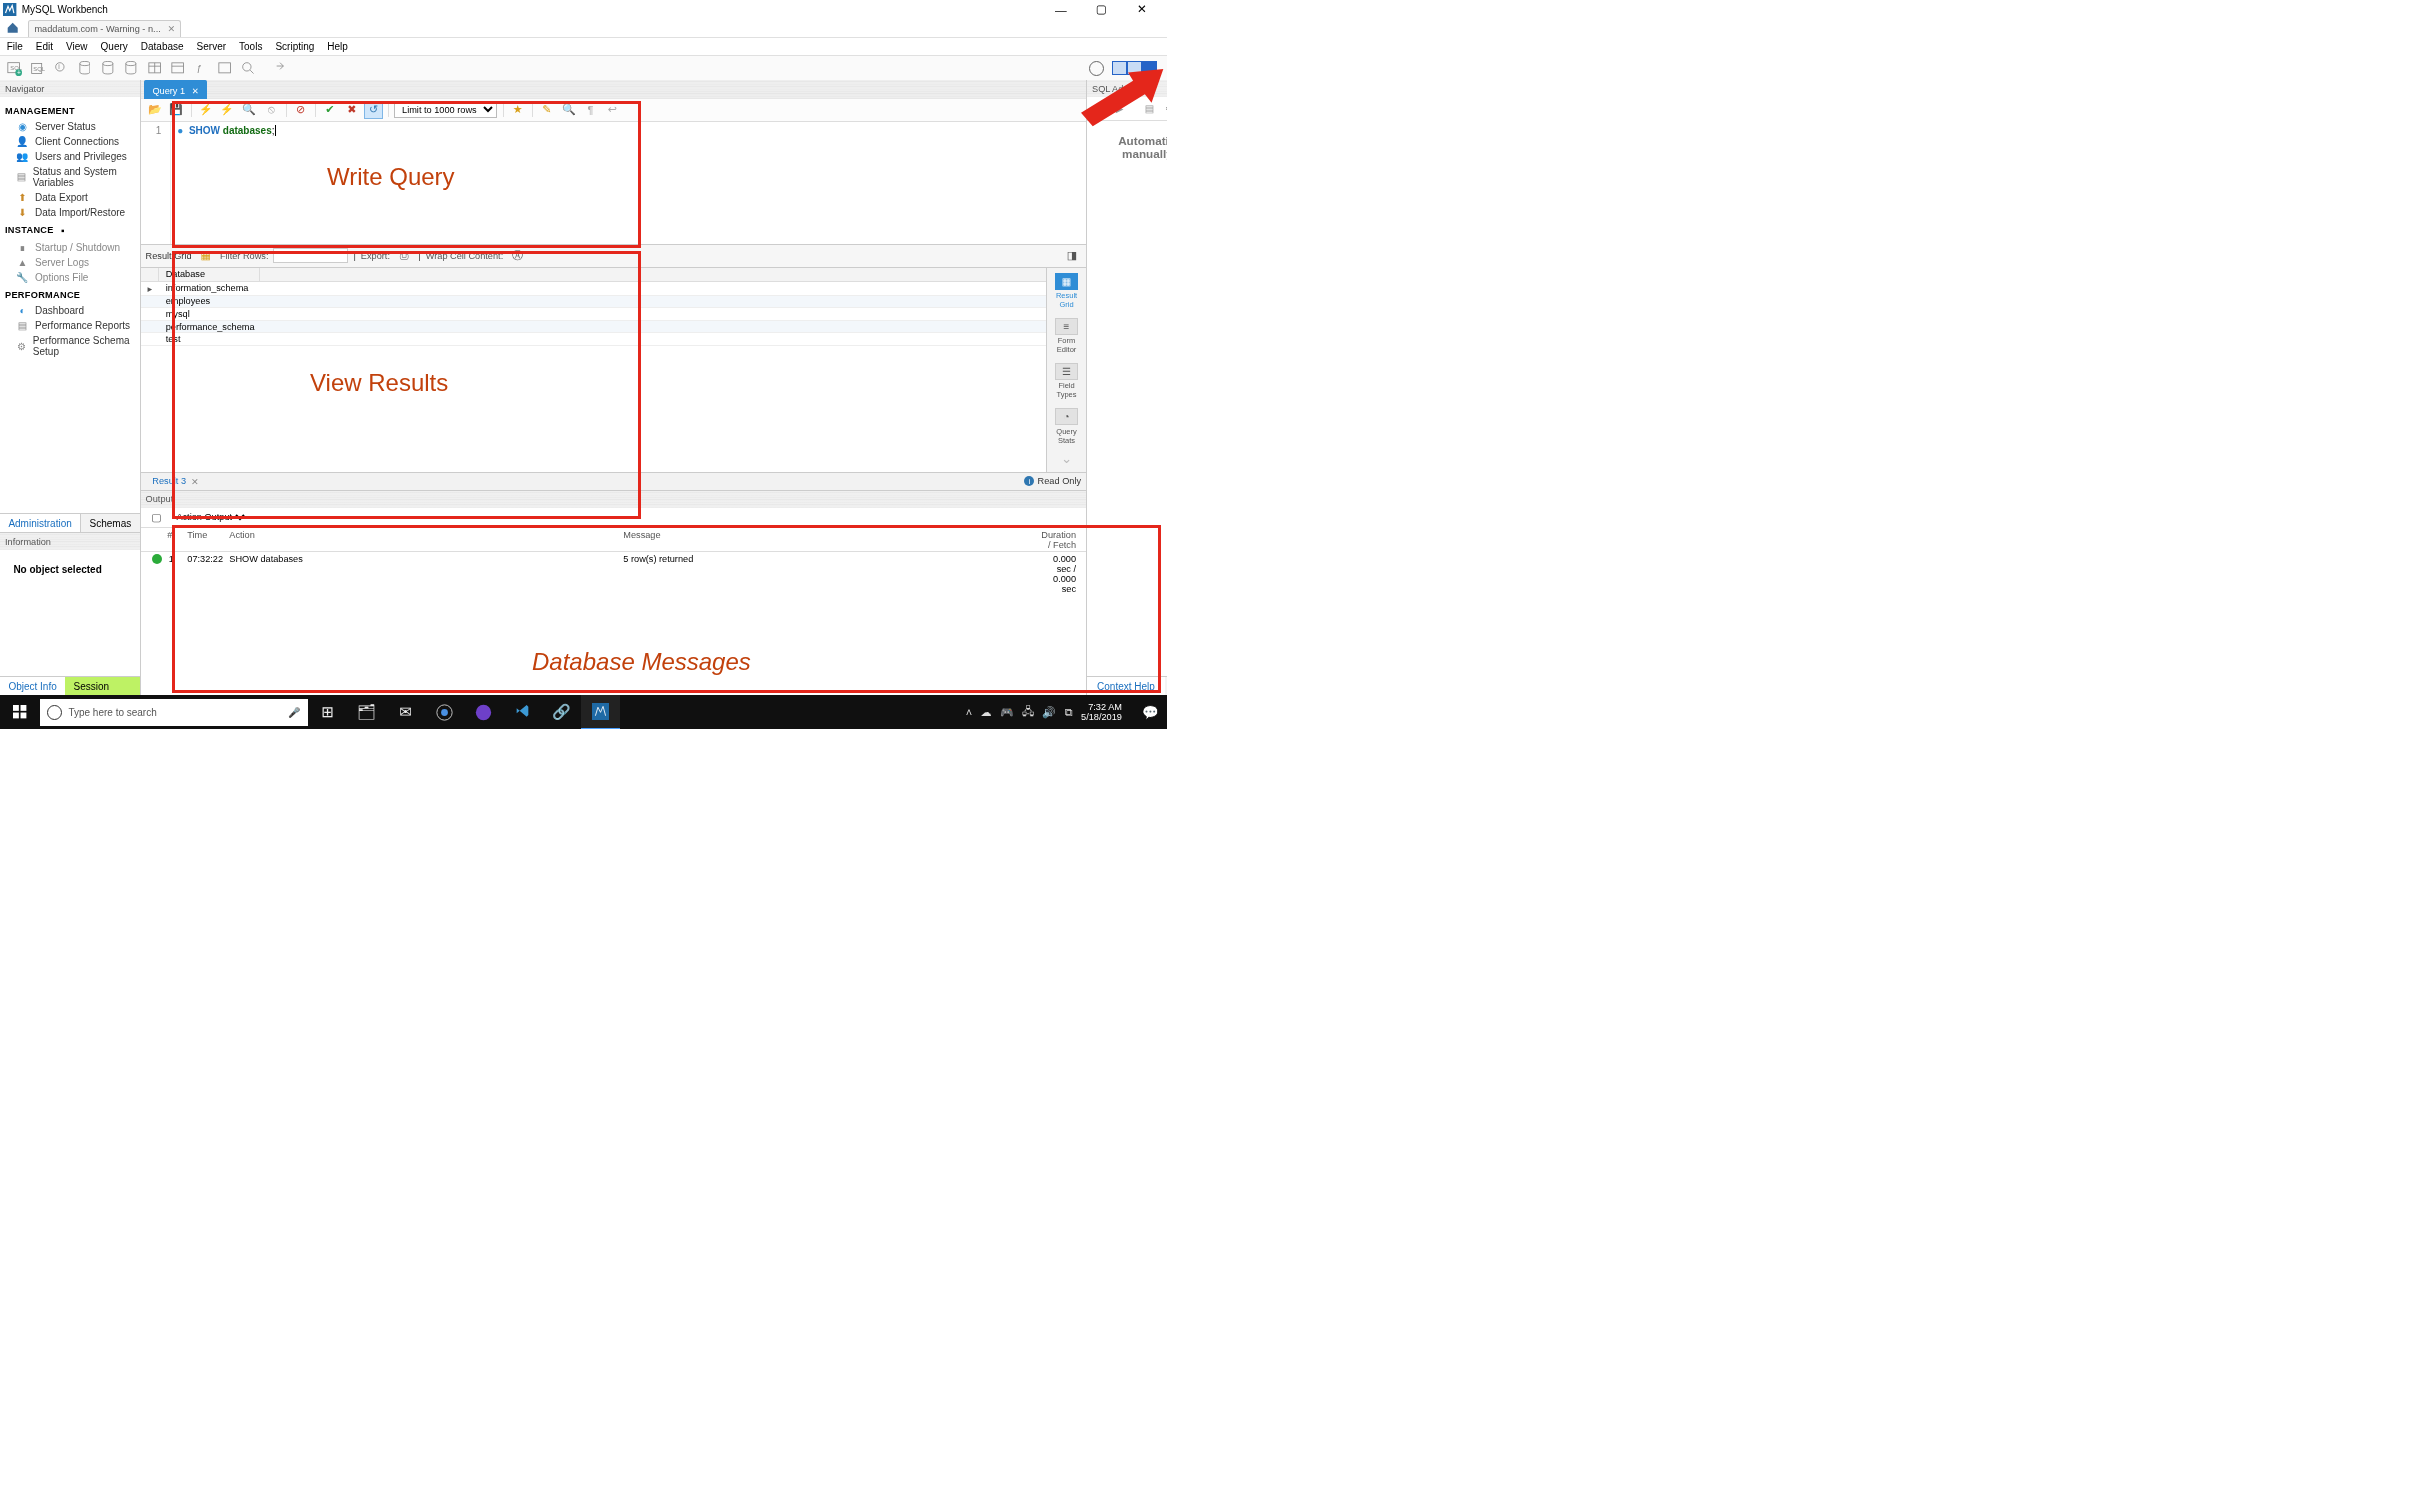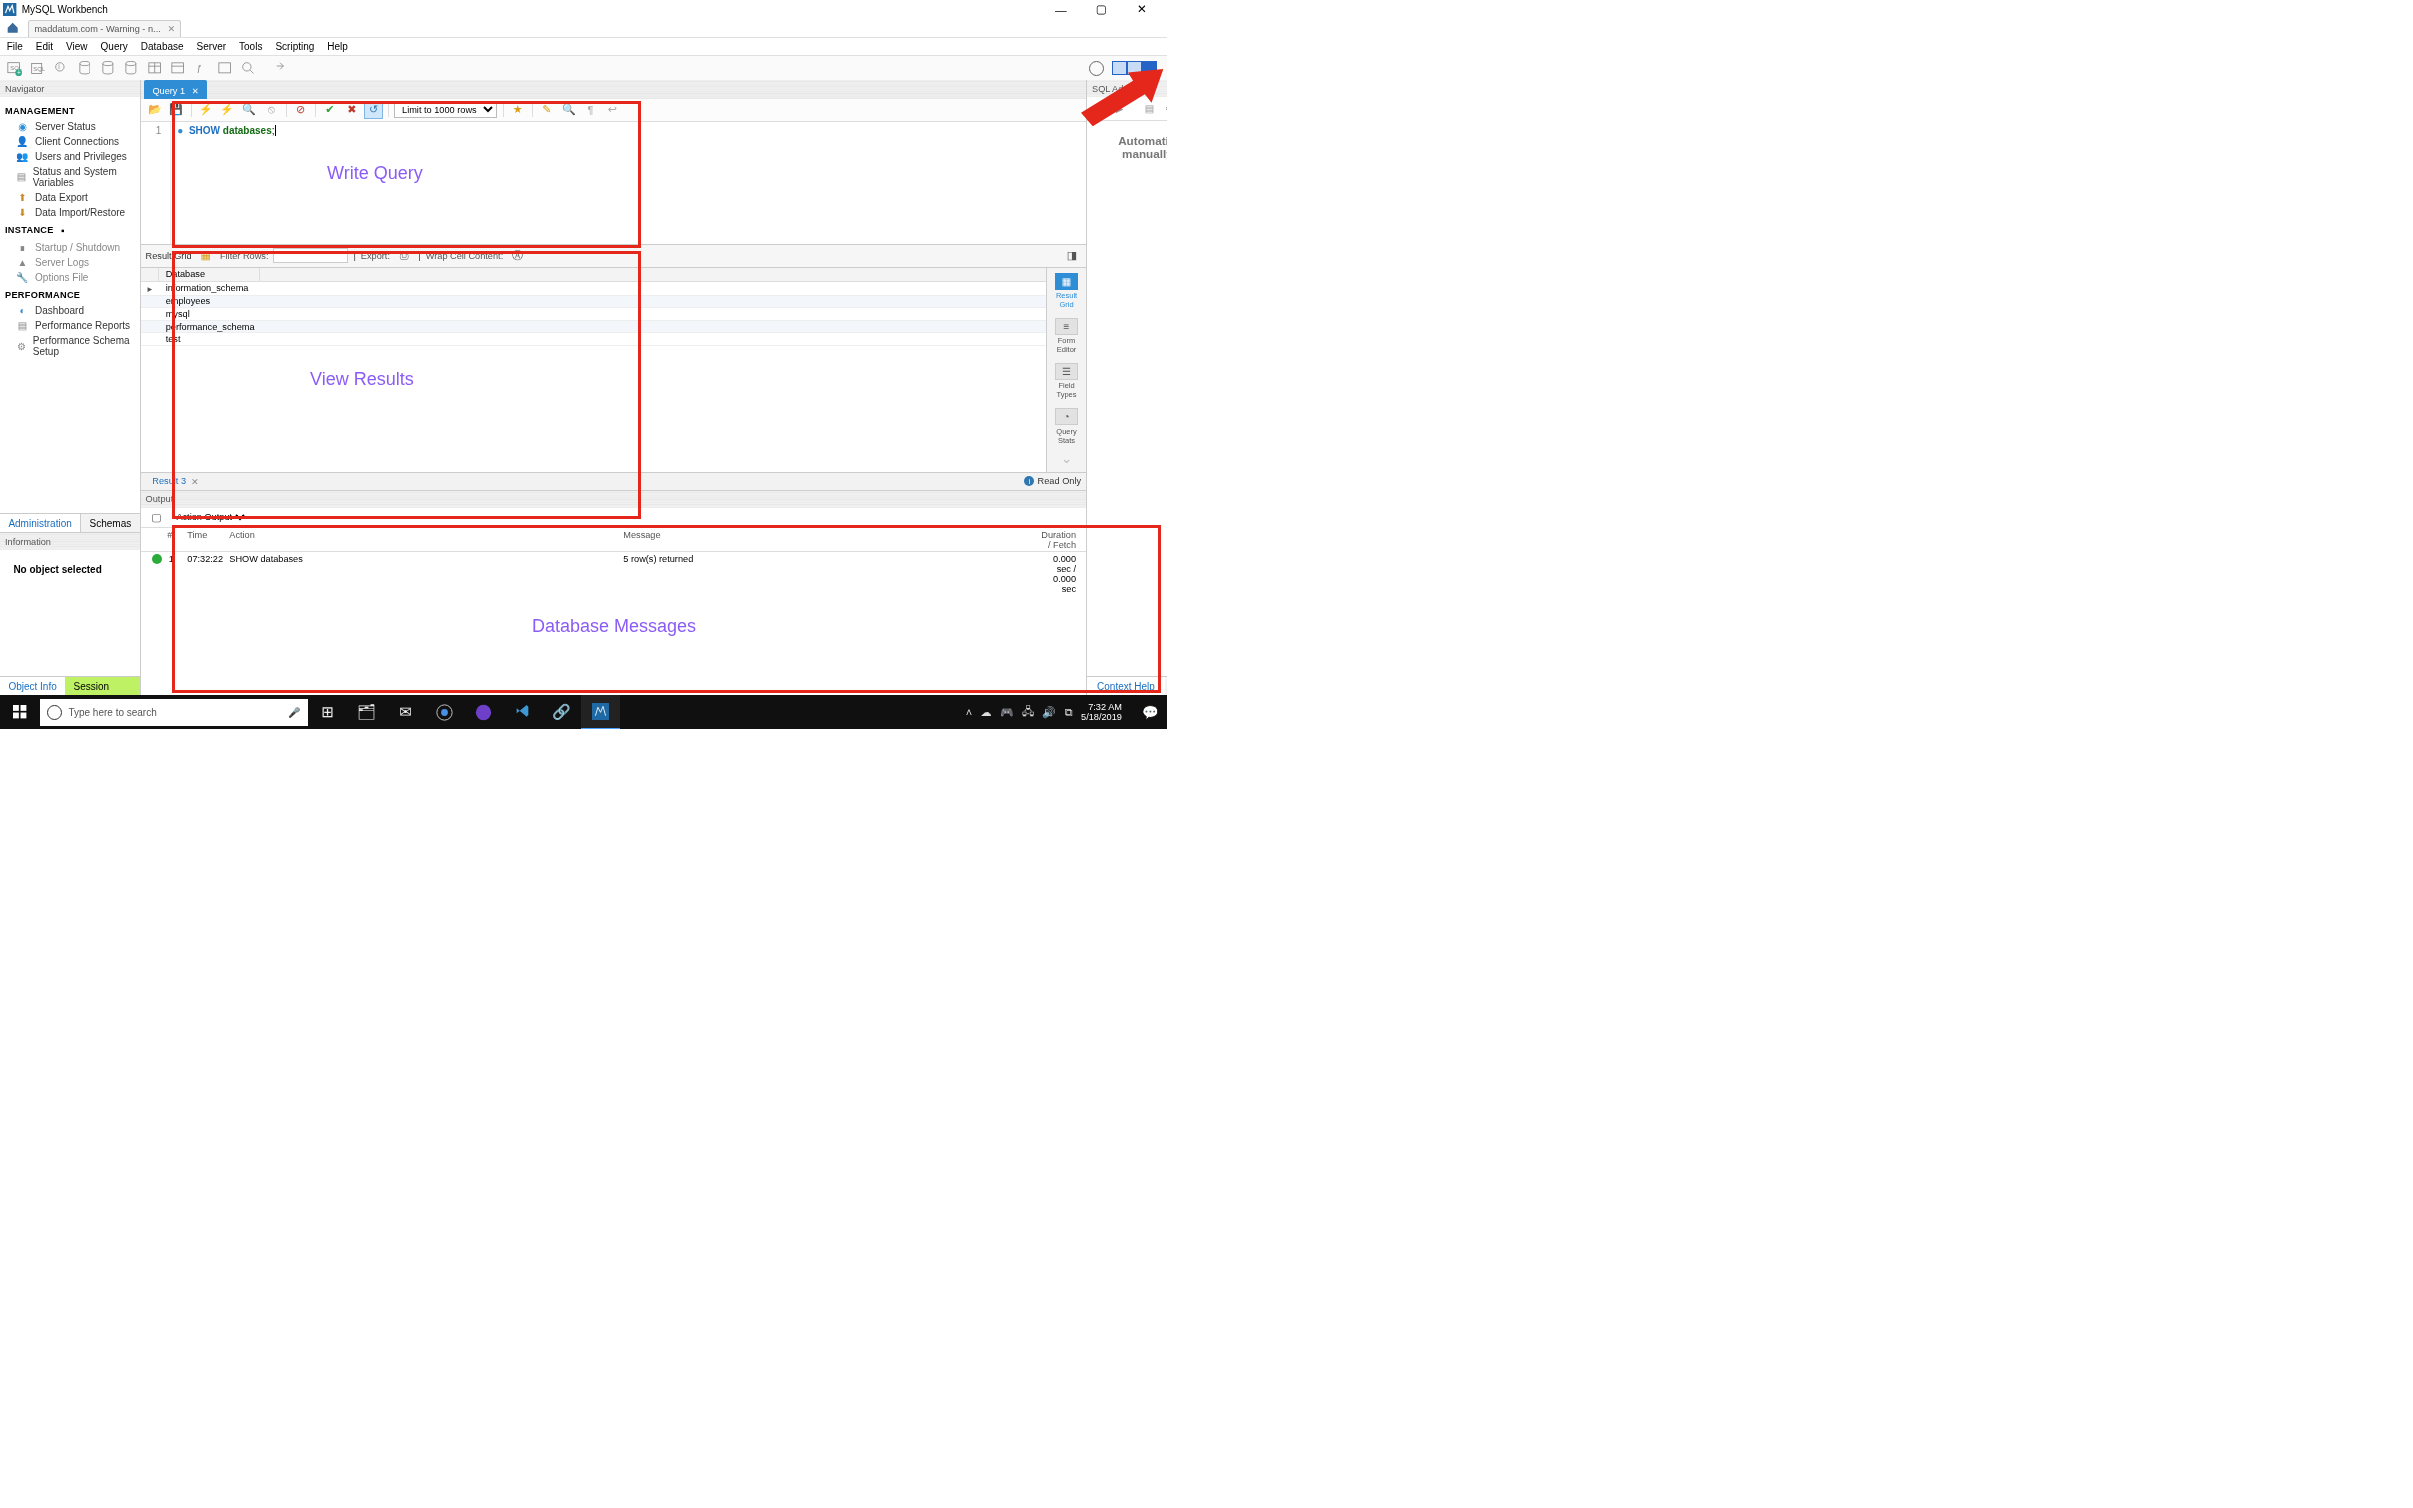--- a/index.html
+++ b/index.html
@@ -114,21 +114,21 @@
 .output-toolbar{ height:20px; display:flex; align-items:center; gap:6.7px; padding:0 6.7px; font-size:9.2px; border-bottom:0.8px solid #ddd;}
 .output-toolbar select{ border:none; background:transparent; font-size:9.2px;}
 .output-header{ display:flex; font-size:9.2px; color:#555; border-bottom:0.8px solid #ddd; padding:1.7px 0;}
 .oc{ padding:0 6.7px;}
 .oc-st{width:20px;} .oc-n{width:20px;} .oc-t{width:42px;} .oc-a{width:394px;} .oc-m{width:394px;} .oc-d{flex:1; text-align:right; padding-right:10px;margin-left:24px;}
 .output-row{ display:flex; font-size:9.2px; padding:1.7px 0;}
 .okdot{ width:10px;height:10px; border-radius:50%; background:#2bab3a; display:inline-block; margin-left:5px;}
 
 
 .annot-box{ position:absolute; border:3.4px solid #e4261b; pointer-events:none;}
-.annot-label{ position:absolute; color:#8b5cf6; font-size:18px; font-weight:400; font-family: Arial, sans-serif; pointer-events:none;}
+.annot-label{ position:absolute; color:#c2410c; font-size:24px; font-weight:400; font-family: Arial, sans-serif; pointer-events:none;}
 .arrow{ position:absolute; pointer-events:none;}
 
 
 .taskbar{ position:absolute; bottom:0; left:0; right:0; height:34px; background:#101010; display:flex; align-items:center; color:#fff;}
 .tstart{ width:40px; height:34px; display:flex; align-items:center; justify-content:center; font-size:13.4px;}
 .tsearch{ flex:0 0 268px; height:27px; margin:0 0 0 0; background:#fff; display:flex; align-items:center; padding:0 6.7px; color:#555; gap:6.7px;}
 .tsearch .cortana{ width:15px;height:15px; border:1.7px solid #333; border-radius:50%;}
 .tsearch .mic{ margin-left:auto; color:#888;}
 .ticons{ display:flex; align-items:center; height:100%;}
 .tico{ width:39px; height:34px; display:flex; align-items:center; justify-content:center; font-size:15px; color:#eee;}
@@ -490,21 +490,21 @@
   </div>
 </div>
 
 <div class="annot-box" style="left:172px; top:101px; width:469px; height:147px;"></div>
 <div class="annot-label" style="left:327px; top:163px;">Write Query</div>
 
 <div class="annot-box" style="left:172px; top:251px; width:469px; height:268px;"></div>
 <div class="annot-label" style="left:310px; top:369px;">View Results</div>
 
 <div class="annot-box" style="left:172px; top:525px; width:989px; height:168px;"></div>
-<div class="annot-label" style="left:532px; top:616px;">Database Messages</div>
+<div class="annot-label" style="left:532px; top:648px;font-style:italic;">Database Messages</div>
 
 <svg class="arrow" style="left:1081px; top:69px;" width="84" height="59" viewBox="0 0 100 70">
   <polygon points="0,52 62,14 56,4 98,0 84,40 76,30 14,68" fill="#e4261b"></polygon>
 </svg>
 
 <div class="taskbar">
   <div class="tstart">
     <svg width="13.4" height="13.4" viewBox="0 0 16 16">
         <rect width="7" height="7" fill="#fff"></rect>
         <rect x="9" width="7" height="7" fill="#fff"></rect>

